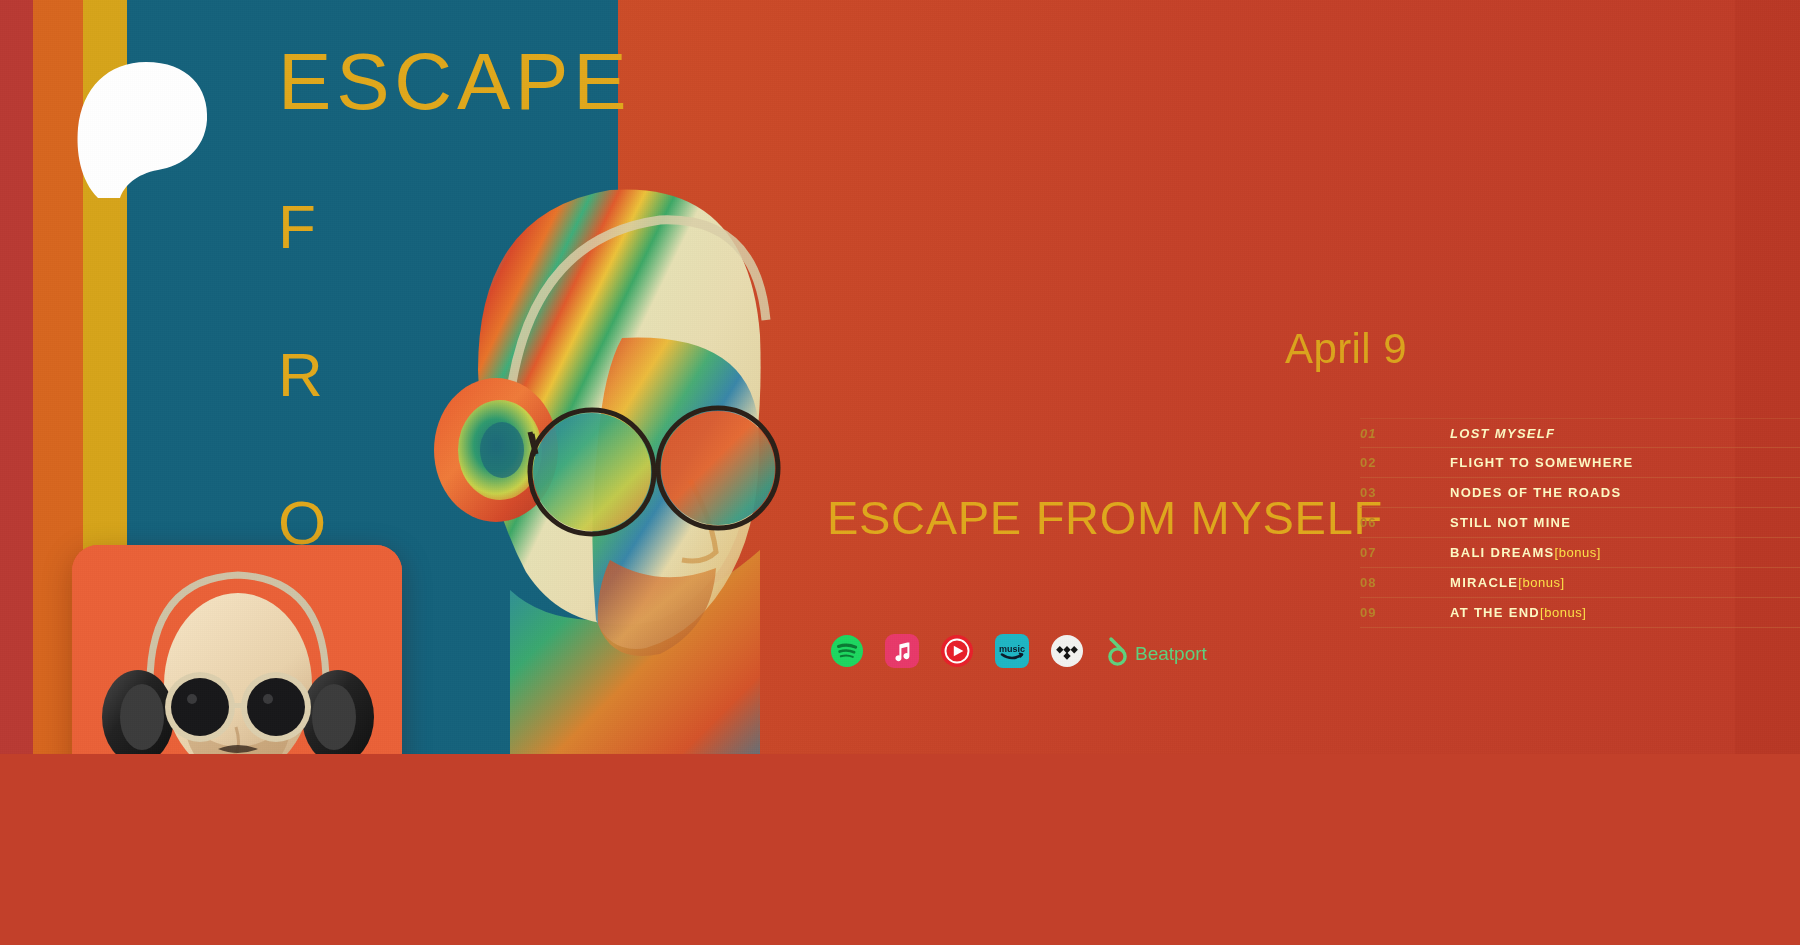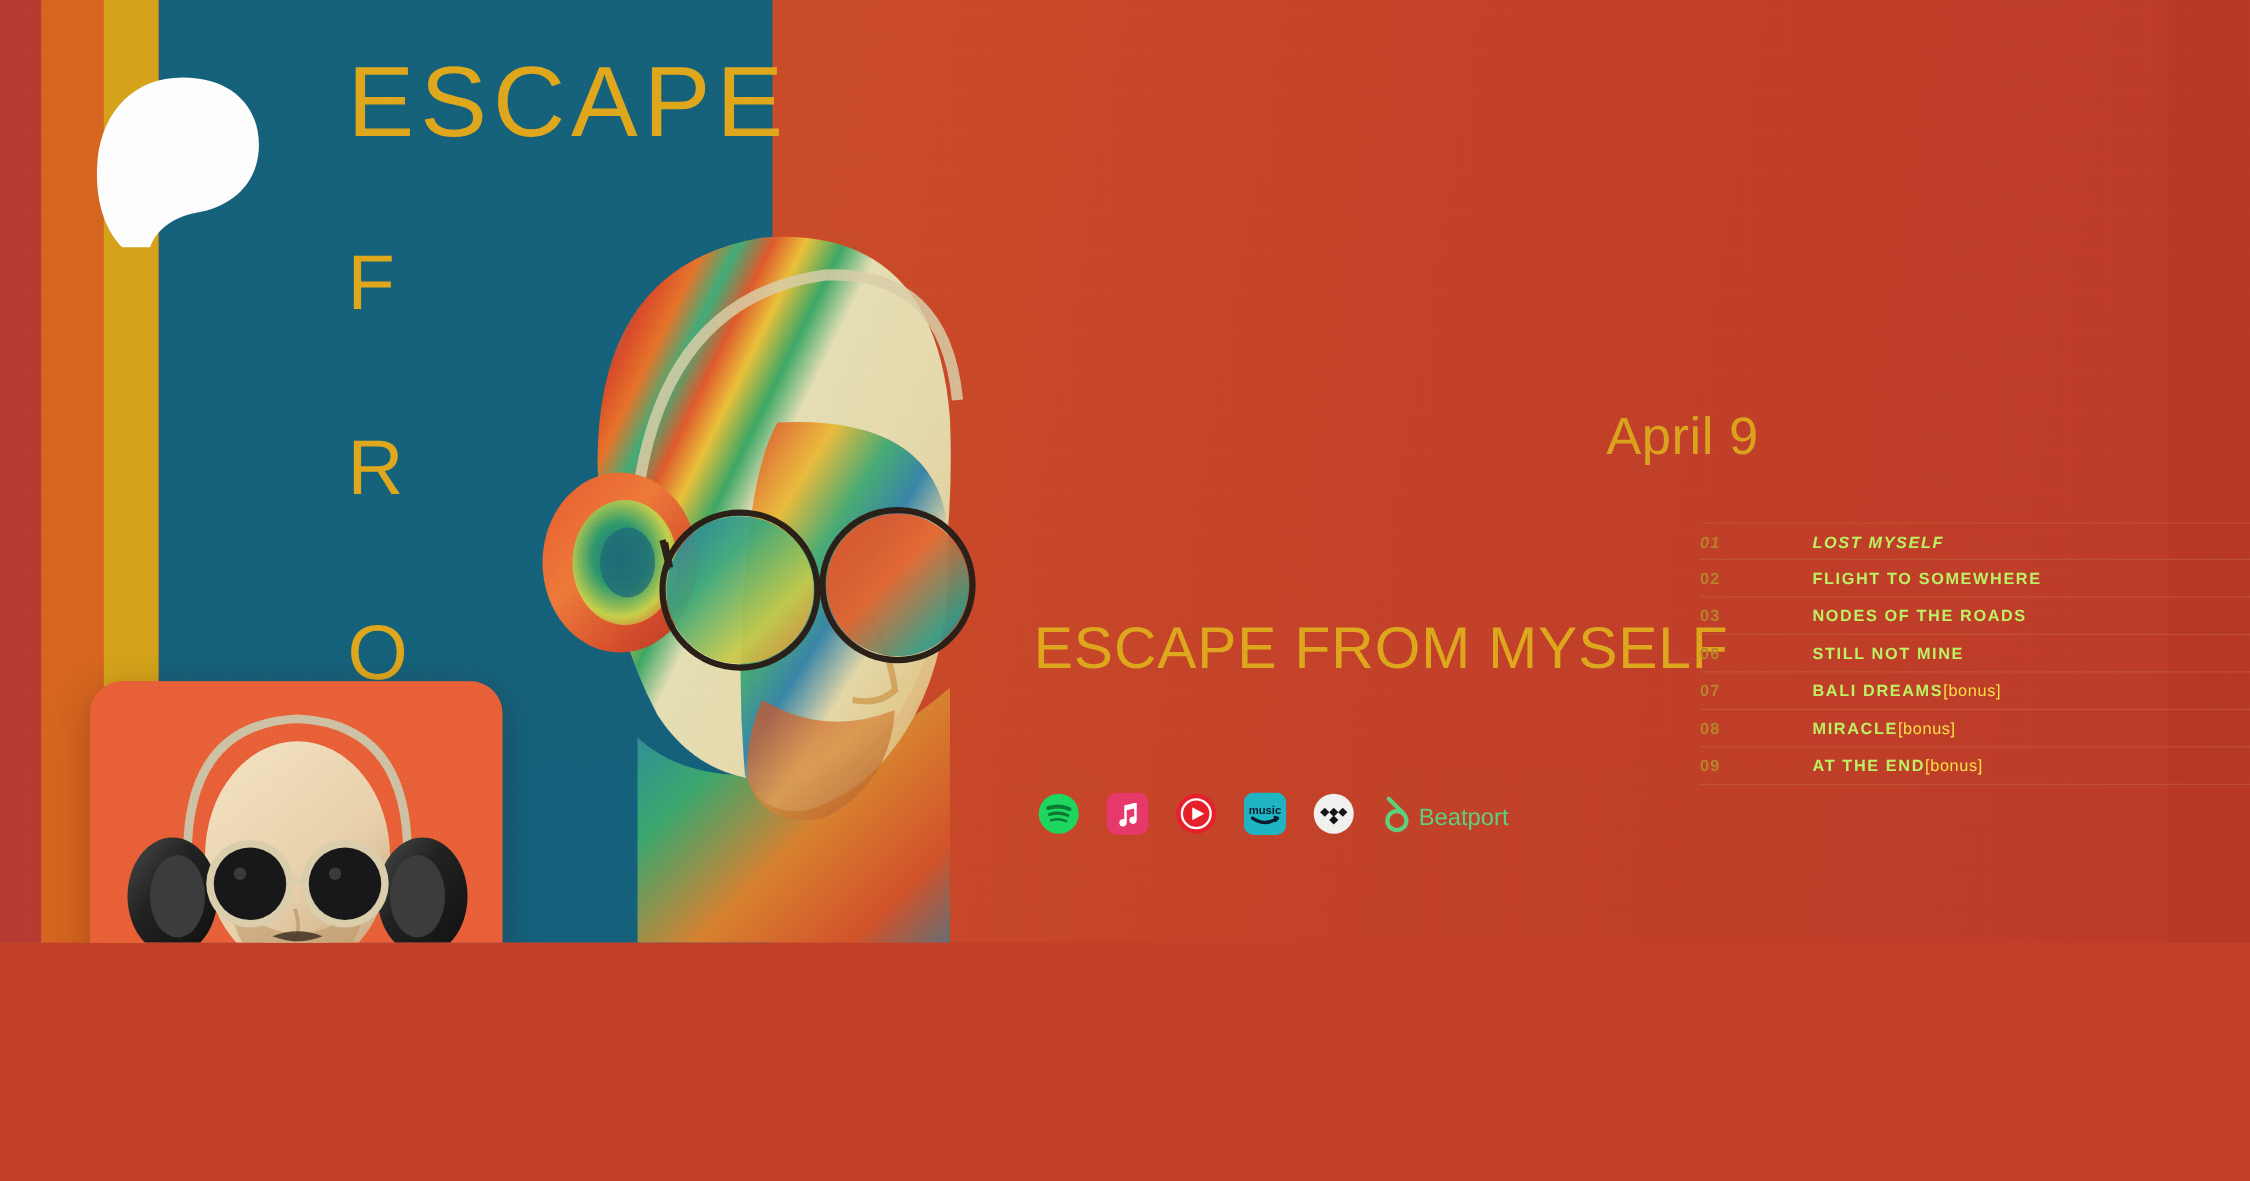--- a/index.html
+++ b/index.html
@@ -155,21 +155,21 @@
     width:90px;
     font-size:13px;
     font-weight:700;
     letter-spacing:.07em;
     color:#b8832a;
   }
   .track-title {
     font-size:13px;
     font-weight:700;
     letter-spacing:.10em;
-    color:#bef264;
+    color:#fef9c3;
     white-space:nowrap;
   }
   .track-bonus {
     font-weight:400;
     letter-spacing:.04em;
     color:#fde047;
   }
   
   .track-row::after {
     content:"";

